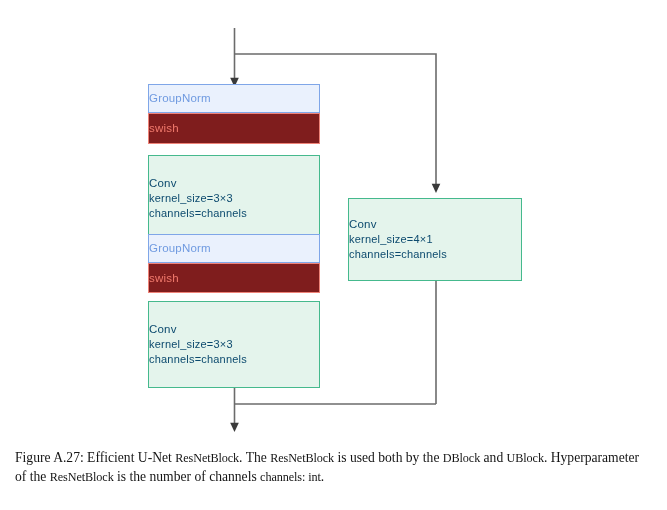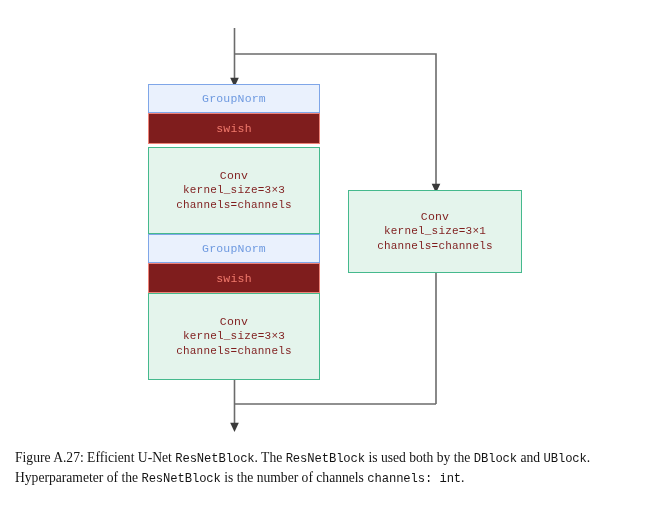--- a/index.html
+++ b/index.html
@@ -33,24 +33,24 @@
   }
 
   
   .node {
     position: absolute;
     box-sizing: border-box;
     border-width: 1.3px;
     border-style: solid;
     display: flex;
     flex-direction: column;
-    align-items: center;
+    align-items: flex-start;
     justify-content: center;
     text-align: center;
-    font-family: Liberation Mono, monospace;
+    font-family: Liberation Sans, sans-serif;
     letter-spacing: 0.2px;
   }
   .node .title {
     font-size: 11.5px;
     line-height: 15px;
   }
   .node .param {
     font-size: 11px;
     line-height: 15px;
   }
@@ -61,21 +61,22 @@
     color: #6f9ae0;
   }
   .node.act {
     background: #7f1d1d;
     border-color: #ef8378;
     color: #f0796c;
   }
   .node.conv {
     background: #e4f4ec;
     border-color: #45b98d;
-    color: #7f1d1d;
+    color: #0c4a6e;
+    margin-top: 8px;
   }
 
   
   #gn1  { left: 148px; top: 84px;  width: 172px; height: 29px; }
   #sw1  { left: 148px; top: 113px; width: 172px; height: 31px; }
   #cv1  { left: 148px; top: 147px; width: 172px; height: 87px; }
   #gn2  { left: 148px; top: 234px; width: 172px; height: 29px; }
   #sw2  { left: 148px; top: 263px; width: 172px; height: 30px; }
   #cv2  { left: 148px; top: 293px; width: 172px; height: 87px; }
   
@@ -86,21 +87,21 @@
     position: absolute;
     left: 15px;
     top: 449px;
     width: 638px;
     font-size: 13.6px;
     line-height: 18.5px;
     text-align: left;
     color: #141414;
   }
   #caption .mono {
-    font-family: Liberation Mono, monospace;
+    font-family: Liberation Serif, serif;
     font-size: 12.2px;
     letter-spacing: -0.1px;
     margin-top: 36px;
   }
 </style>
 </head>
 <body>
 
 <div id="diagram">
 
@@ -145,19 +146,19 @@
   </div>
 
   <div class="node conv" id="cv2">
     <div class="title">Conv</div>
     <div class="param">kernel_size=3×3</div>
     <div class="param">channels=channels</div>
   </div>
 
   <div class="node conv" id="cv3">
     <div class="title">Conv</div>
-    <div class="param">kernel_size=3×1</div>
+    <div class="param">kernel_size=4×1</div>
     <div class="param">channels=channels</div>
   </div>
 
 </div>
 
 <div id="caption"><span>Figure A.27: Efficient U-Net </span><span class="mono">ResNetBlock</span><span>. The </span><span class="mono">ResNetBlock</span><span> is used both by the </span><span class="mono">DBlock</span><span> and </span><span class="mono">UBlock</span><span>. Hyperparameter of the </span><span class="mono">ResNetBlock</span><span> is the number of channels </span><span class="mono">channels: int</span><span>.</span></div>
 
 </body></html>

